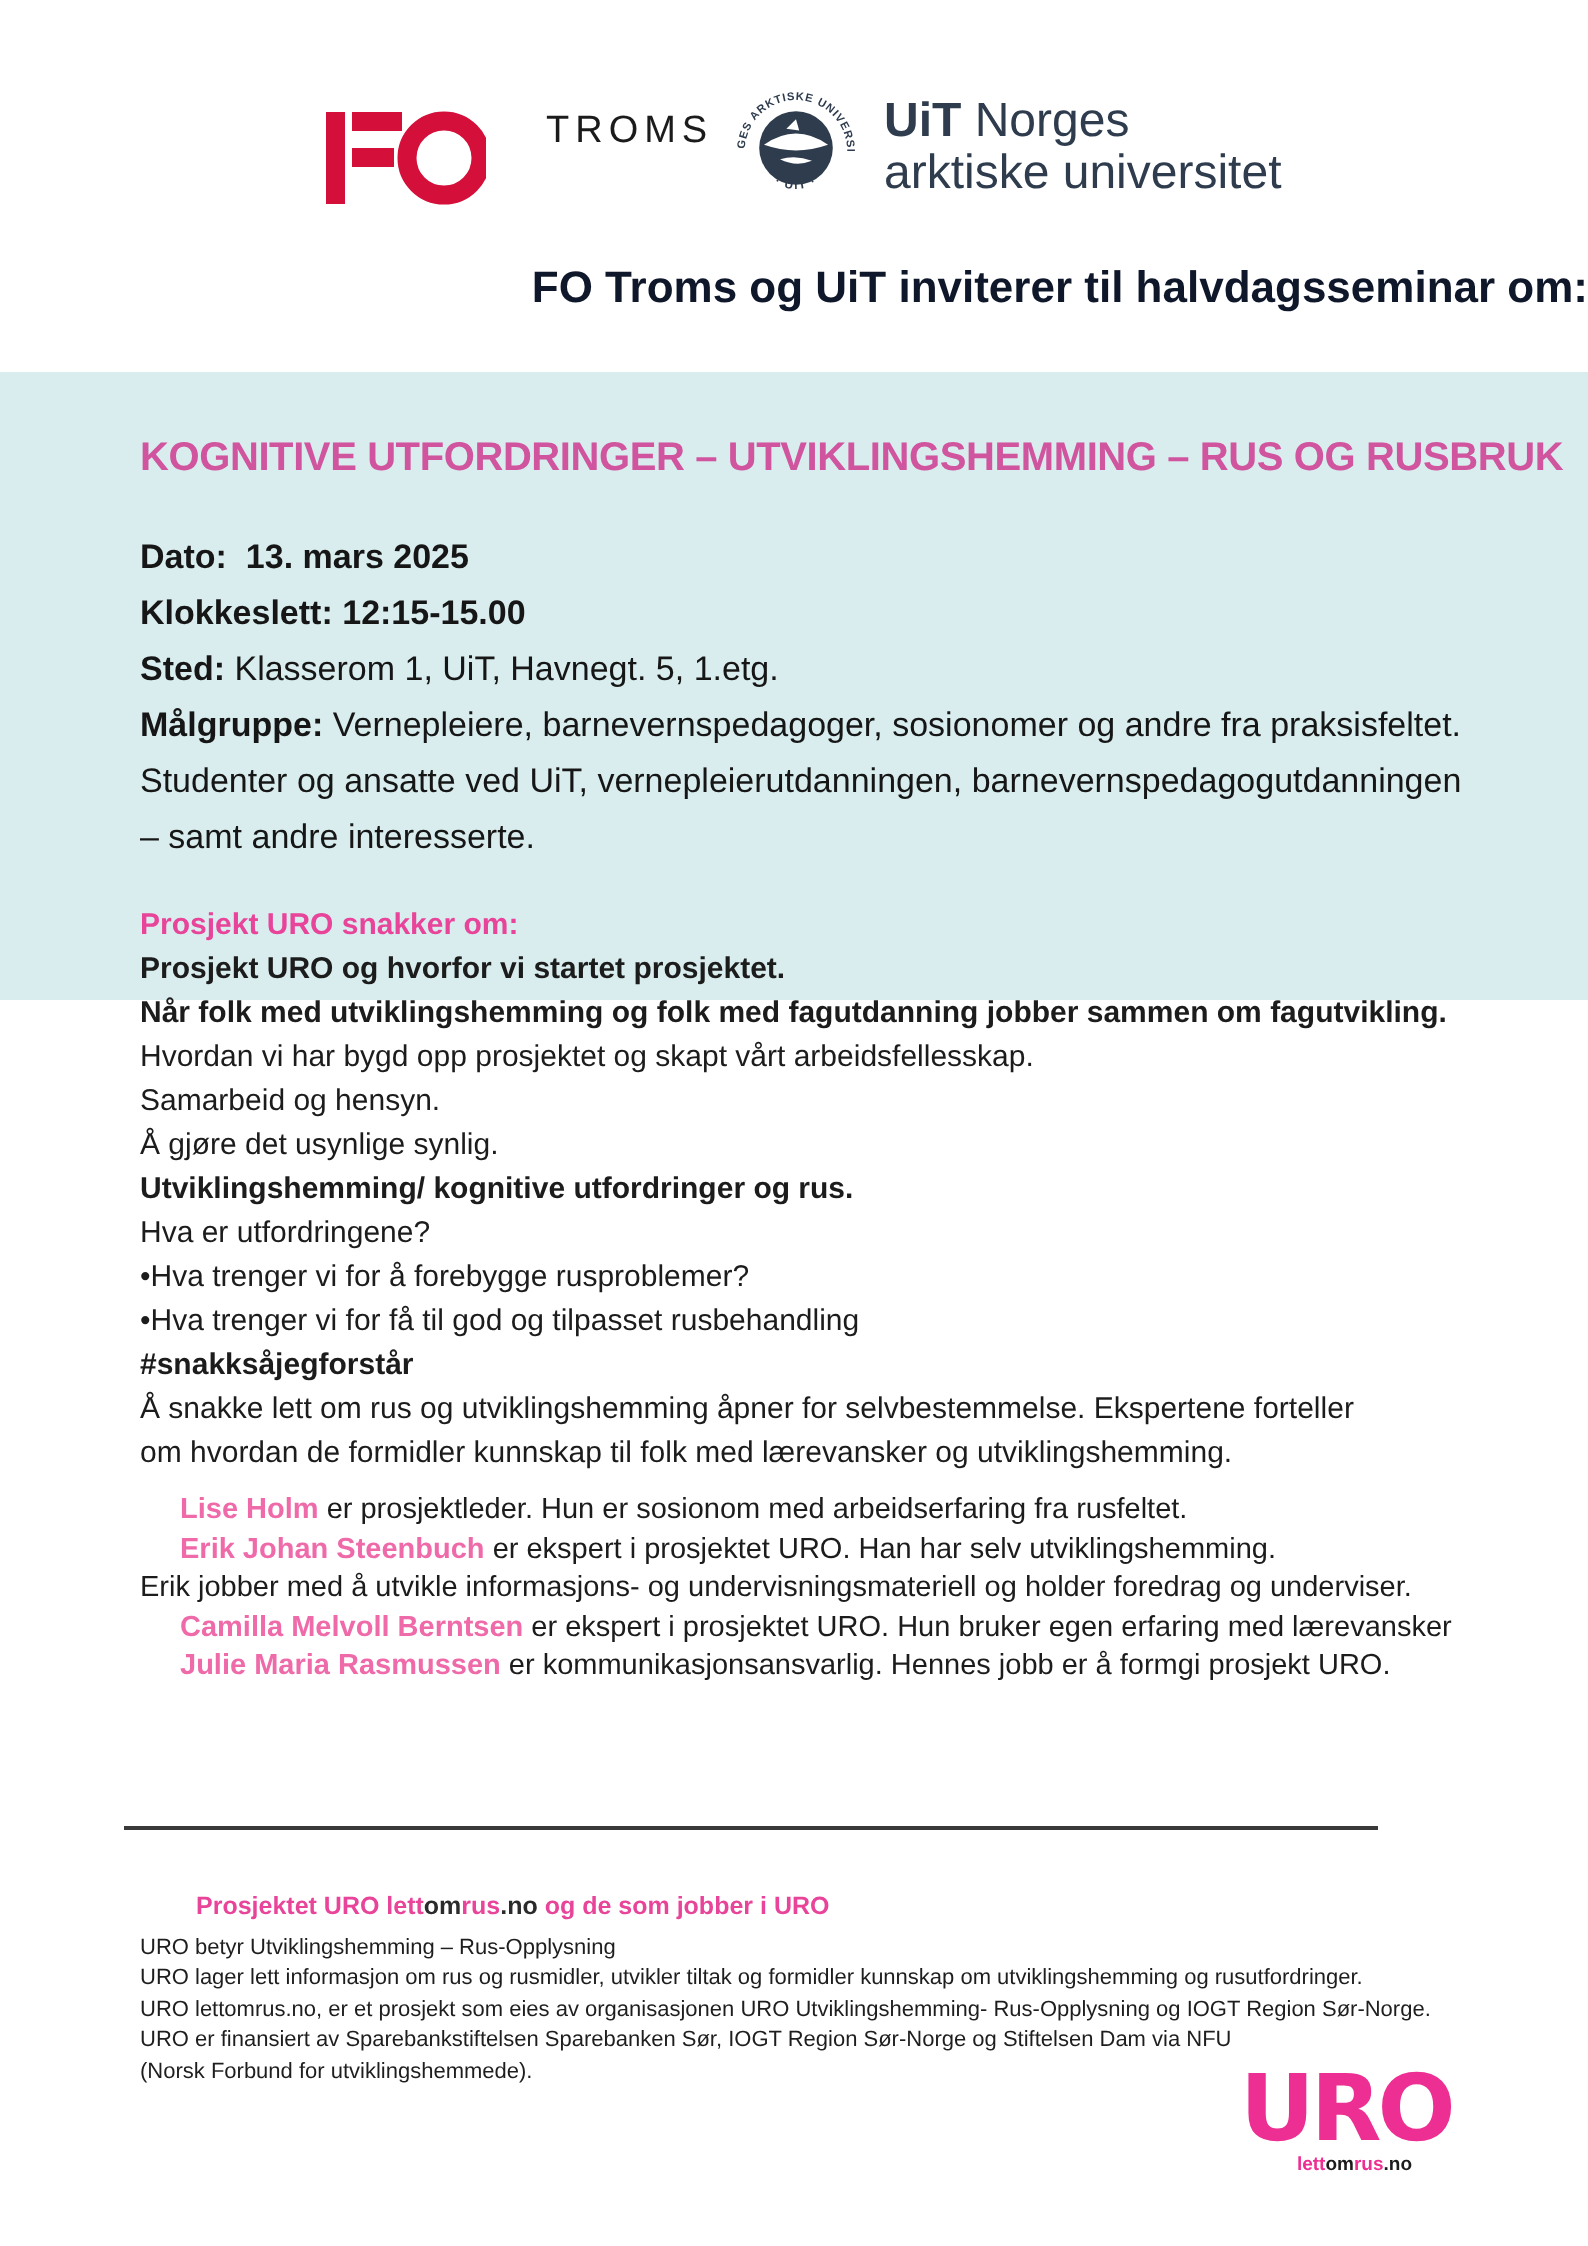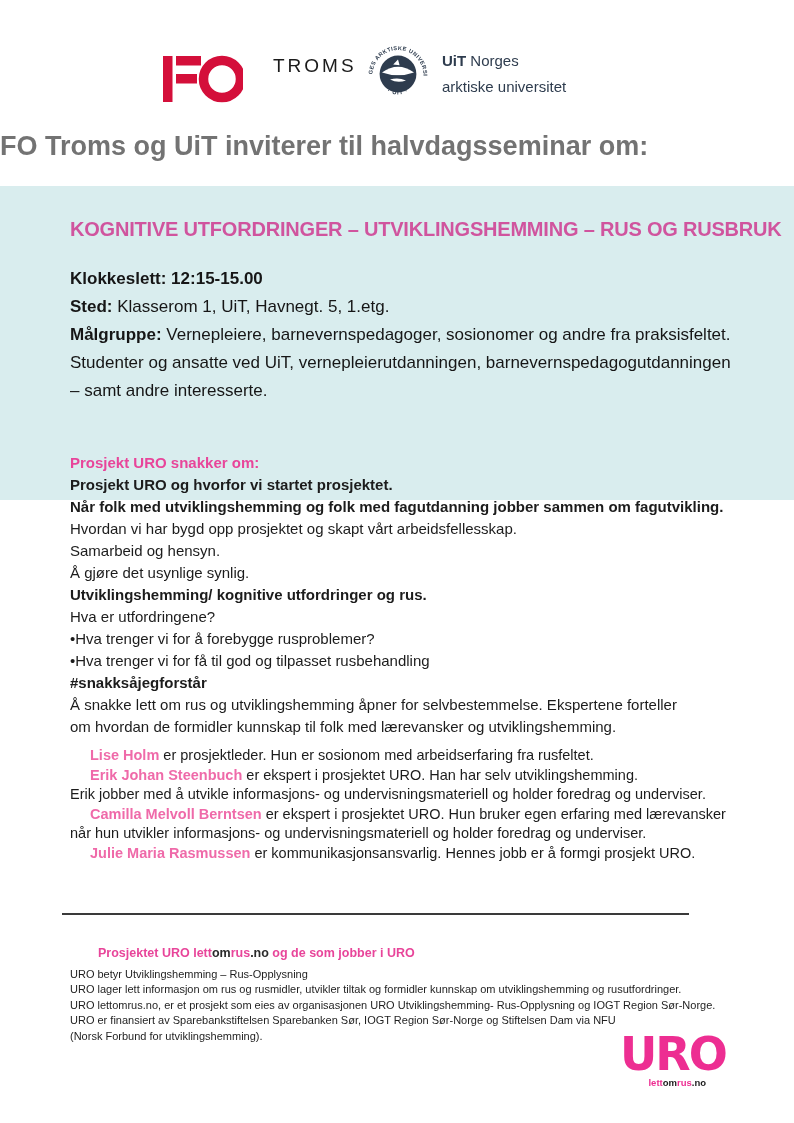--- a/index.html
+++ b/index.html
@@ -20,33 +20,33 @@
   .fo-mark-svg { display: block; }
   .fo-region {
     margin-left: 30px;
     font-size: 19px;
     letter-spacing: 3px;
     color: #1b1b1b;
     font-weight: 400;
   }
   .uit-logo { position: absolute; left: 366px; top: 42px; display: flex; align-items: center; }
   .uit-emblem-svg { display: block; }
-  .uit-name { margin-left: 12px; color: #2e3c4e; font-size: 15px; line-height: 26px; }
+  .uit-name { margin-left: 12px; color: #2e3c4e; font-size: 24px; line-height: 26px; }
   .uit-name .b { font-weight: 700; }
 
   
   .invite-heading {
     position: absolute;
     top: 131px;
     left: 0;
     width: 100%;
-    text-align: left;
-    font-size: 27px;
+    text-align: right;
+    font-size: 22px;
     font-weight: 700;
-    color: #737373;
+    color: #0f172a;
   }
 
   
   .info-box {
     position: absolute;
     top: 186px;
     left: 0;
     width: 794px;
     height: 314px;
     background: #d9edee;
@@ -164,20 +164,24 @@
       <div>arktiske universitet</div>
     </div>
   </div>
 
   <h1 class="invite-heading">FO Troms og UiT inviterer til halvdagsseminar om:</h1>
 
   <section class="info-box">
     <h2 class="info-title">KOGNITIVE UTFORDRINGER – UTVIKLINGSHEMMING – RUS OG RUSBRUK</h2>
     <div class="info-lines">
       <div>
+        <span class="lbl">Dato:</span>&nbsp;
+        <span class="lbl">13. mars 2025</span>
+      </div>
+      <div>
         <span class="lbl">Klokkeslett:</span>
         <span class="lbl">12:15-15.00</span>
       </div>
       <div>
         <span class="lbl">Sted:</span>
         <span>Klasserom 1, UiT, Havnegt. 5, 1.etg.</span>
       </div>
       <div>
         <span class="lbl">Målgruppe:</span>
         <span>Vernepleiere, barnevernspedagoger, sosionomer og andre fra praksisfeltet.</span>
@@ -203,36 +207,35 @@
 
     <p class="bold sec3">#snakksåjegforstår</p>
     <p>Å snakke lett om rus og utviklingshemming åpner for selvbestemmelse. Ekspertene forteller</p>
     <p>om hvordan de formidler kunnskap til folk med lærevansker og utviklingshemming.</p>
 
     <div class="people">
       <p><span class="person-name">Lise Holm</span><span> er prosjektleder. Hun er sosionom med arbeidserfaring fra rusfeltet.</span></p>
       <p><span class="person-name">Erik Johan Steenbuch</span><span> er ekspert i prosjektet URO. Han har selv utviklingshemming.</span></p>
       <p>Erik jobber med å utvikle informasjons- og undervisningsmateriell og holder foredrag og underviser.</p>
       <p><span class="person-name">Camilla Melvoll Berntsen</span><span> er ekspert i prosjektet URO. Hun bruker egen erfaring med lærevansker</span></p>
-      <p>når hun utvikler informasjons- og undervisningsmateriell og holder foredrag og underviser.</p>
       <p><span class="person-name">Julie Maria Rasmussen</span><span> er kommunikasjonsansvarlig. Hennes jobb er å formgi prosjekt URO.</span></p>
     </div>
   </div>
 
   <div class="divider"></div>
 
   <div class="footer">
     <div class="footer-brand">
       <span>Prosjektet URO lett</span><span class="dark">om</span><span>rus</span><span class="dark">.no</span><span> og de som jobber i URO</span>
     </div>
     <div>URO betyr Utviklingshemming – Rus-Opplysning</div>
     <div>URO lager lett informasjon om rus og rusmidler, utvikler tiltak og formidler kunnskap om utviklingshemming og rusutfordringer.</div>
     <div>URO lettomrus.no, er et prosjekt som eies av organisasjonen URO Utviklingshemming- Rus-Opplysning og IOGT Region Sør-Norge.</div>
     <div>URO er finansiert av Sparebankstiftelsen Sparebanken Sør, IOGT Region Sør-Norge og Stiftelsen Dam via NFU</div>
-    <div>(Norsk Forbund for utviklingshemming).</div>
+    <div>(Norsk Forbund for utviklingshemmede).</div>
   </div>
 
   <div class="uro-logo">
     <div class="uro-mark">URO</div>
     <div class="uro-sub">
       <span>lett</span><span class="dark">om</span><span>rus</span><span class="dark">.no</span>
     </div>
   </div>
 
 </div>

